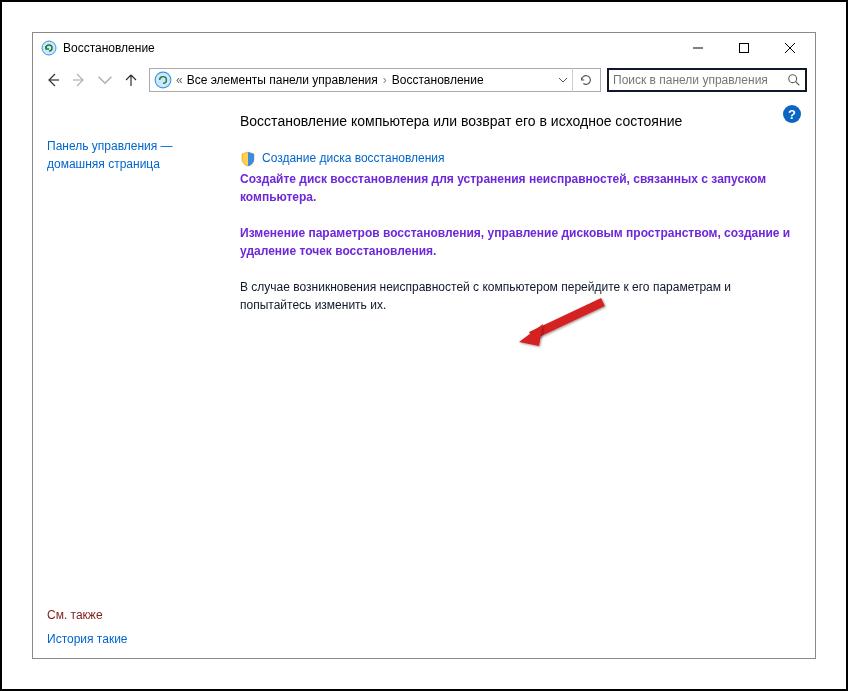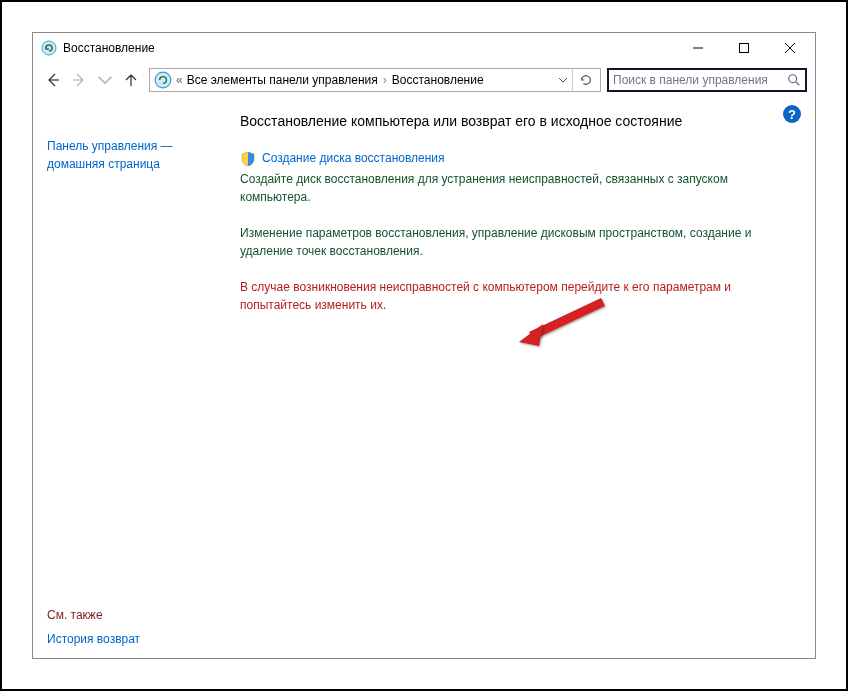--- a/index.html
+++ b/index.html
@@ -35,23 +35,23 @@
   .sidebar a.sb-link { color:#0066cc; text-decoration:none; font-size:12px; line-height:1.5; }
   .sidebar .filler { flex:1; }
   .sidebar .seealso { color:#7f1d1d; font-size:12px; margin-bottom:10px; }
   .sidebar .fhist { color:#0066cc; text-decoration:none; font-size:12px; display:block; }
 
   .main { flex:1; padding-left: 8px; padding-right: 4px; }
   .main h1 { color:#000000; font-size:14px; font-weight:normal; margin-bottom: 22px; margin-top: 4px; }
   .option { margin-bottom: 18px; }
   .option .linkrow { display:flex; align-items:flex-start; gap:6px; }
   .option .linkrow a { color:#0066cc; text-decoration:none; font-size:12px; }
-  .option .desc { font-size:12px; color:#14532d; line-height:1.5; margin-top:3px; }
+  .option .desc { font-size:12px; color:#6d28d9; line-height:1.5; margin-top:3px;font-weight:bold; }
   .troubleshoot { font-size:12px; line-height:1.5; margin-top: 4px; }
-  .troubleshoot a { color:#b91c1c; text-decoration:none; }
+  .troubleshoot a { color:#0f172a; text-decoration:none; }
 
   .shield { width:16px; height:16px; flex-shrink:0; }
 
   .arrow-annot { position:absolute; left: 480px; top: 197px; pointer-events:none; }
 </style>
 </head>
 <body>
 
 <div class="outer">
   <div class="window">
@@ -137,21 +137,21 @@
       </div>
     </div>
 
     <div class="content">
       <div class="helpicon">?</div>
 
       <div class="sidebar">
         <a href="#" class="sb-link">Панель управления — домашняя страница</a>
         <div class="filler"></div>
         <div class="seealso">См. также</div>
-        <a href="#" class="fhist">История возврат</a>
+        <a href="#" class="fhist">История такие</a>
       </div>
 
       <div class="main">
         <h1>Восстановление компьютера или возврат его в исходное состояние</h1>
 
         <div class="option">
           <div class="linkrow">
             <svg class="shield" viewBox="0 0 16 16">
               <path d="M8 1 L14 3 V8 C14 12 11 14.5 8 15 C5 14.5 2 12 2 8 V3 Z" fill="#ffd24a" stroke="#c79000" stroke-width="0.5"></path>
               <path d="M8 1 L14 3 V8 C14 12 11 14.5 8 15 V1 Z" fill="#3a8be8"></path>

